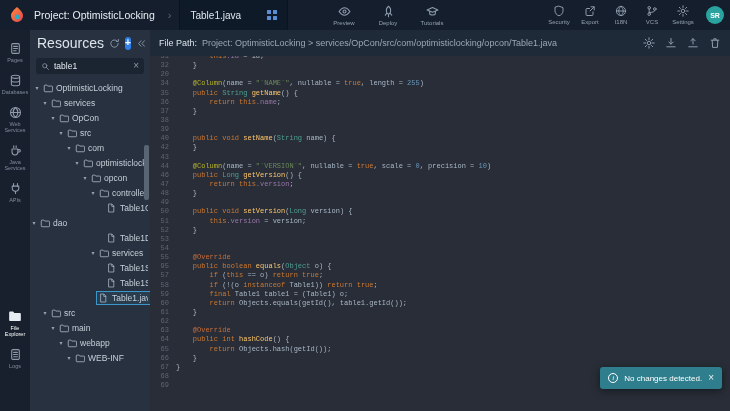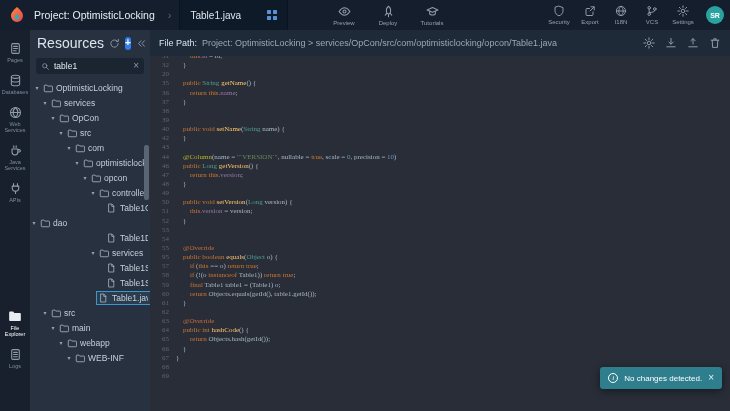--- a/index.html
+++ b/index.html
@@ -50,21 +50,21 @@
 
   
   .pathbar { position: absolute; left: 150px; right: 0; top: 30px; height: 26px; background: #1f2a39; display: flex; align-items: center; padding: 0 9px; gap: 5px; z-index: 3; }
   .pb-label { color: #dbe3ec; font-size: 9px; white-space: nowrap; }
   .pb-path { color: #9aa7b5; font-size: 9px; white-space: nowrap; overflow: hidden; text-overflow: ellipsis; flex: 1; }
   .pb-icons { display: flex; gap: 10px; align-items: center; }
   .pb-icons span { cursor: pointer; display: inline-flex; }
 
   
   .editor { position: absolute; left: 150px; right: 0; top: 56px; bottom: 0; background: #282d37; overflow: hidden; }
-  .code { font-family: Liberation Serif, serif; font-size: 7px; line-height: 9.15px; margin-top: -4px; }
+  .code { font-family: Liberation Mono, monospace; font-size: 7px; line-height: 9.15px; margin-top: -4px; }
   .code-line { display: flex; height: 9.15px; white-space: pre; }
   .gutter { flex: 0 0 26px; text-align: right; color: #5c6675; padding-right: 7px; }
   .ctext { flex: 1; color: #a9b7c6; }
   .tok-p { color: #a9b7c6; }
   .tok-k { color: #cc7832; }
   .tok-a { color: #bbb529; }
   .tok-o { color: #cb6d39; }
   .tok-s { color: #6a8759; }
   .tok-n { color: #6897bb; }
   .tok-t { color: #4f9e91; }
@@ -505,20 +505,21 @@
           </svg>
       </span>
     </div>
   </div>
 
   <main class="editor">
     <div class="code">
         <div class="code-line"><span class="gutter">31</span><span class="ctext"><span class="tok-p">        </span><span class="tok-k">this</span><span class="tok-f">.id</span><span class="tok-p"> = id;</span></span></div>
         <div class="code-line"><span class="gutter">32</span><span class="ctext"><span class="tok-p">    }</span></span></div>
         <div class="code-line"><span class="gutter">20</span><span class="ctext"></span></div>
+        <div class="code-line"><span class="gutter">34</span><span class="ctext"><span class="tok-p">    </span><span class="tok-a">@Column</span><span class="tok-p">(name = </span><span class="tok-s">"`NAME`"</span><span class="tok-p">, nullable = </span><span class="tok-k">true</span><span class="tok-p">, length = </span><span class="tok-n">255</span><span class="tok-p">)</span></span></div>
         <div class="code-line"><span class="gutter">35</span><span class="ctext"><span class="tok-p">    </span><span class="tok-k">public</span><span class="tok-p"> </span><span class="tok-t">String</span><span class="tok-p"> </span><span class="tok-m">getName</span><span class="tok-p">() {</span></span></div>
         <div class="code-line"><span class="gutter">36</span><span class="ctext"><span class="tok-p">        </span><span class="tok-k">return</span><span class="tok-p"> </span><span class="tok-k">this</span><span class="tok-f">.name</span><span class="tok-p">;</span></span></div>
         <div class="code-line"><span class="gutter">37</span><span class="ctext"><span class="tok-p">    }</span></span></div>
         <div class="code-line"><span class="gutter">38</span><span class="ctext"></span></div>
         <div class="code-line"><span class="gutter">39</span><span class="ctext"></span></div>
         <div class="code-line"><span class="gutter">40</span><span class="ctext"><span class="tok-p">    </span><span class="tok-k">public</span><span class="tok-p"> </span><span class="tok-k">void</span><span class="tok-p"> </span><span class="tok-m">setName</span><span class="tok-p">(</span><span class="tok-t">String</span><span class="tok-p"> name) {</span></span></div>
         <div class="code-line"><span class="gutter">42</span><span class="ctext"><span class="tok-p">    }</span></span></div>
         <div class="code-line"><span class="gutter">43</span><span class="ctext"></span></div>
         <div class="code-line"><span class="gutter">44</span><span class="ctext"><span class="tok-p">    </span><span class="tok-a">@Column</span><span class="tok-p">(name = </span><span class="tok-s">"`VERSION`"</span><span class="tok-p">, nullable = </span><span class="tok-k">true</span><span class="tok-p">, scale = </span><span class="tok-n">0</span><span class="tok-p">, precision = </span><span class="tok-n">10</span><span class="tok-p">)</span></span></div>
         <div class="code-line"><span class="gutter">46</span><span class="ctext"><span class="tok-p">    </span><span class="tok-k">public</span><span class="tok-p"> </span><span class="tok-t">Long</span><span class="tok-p"> </span><span class="tok-m">getVersion</span><span class="tok-p">() {</span></span></div>

